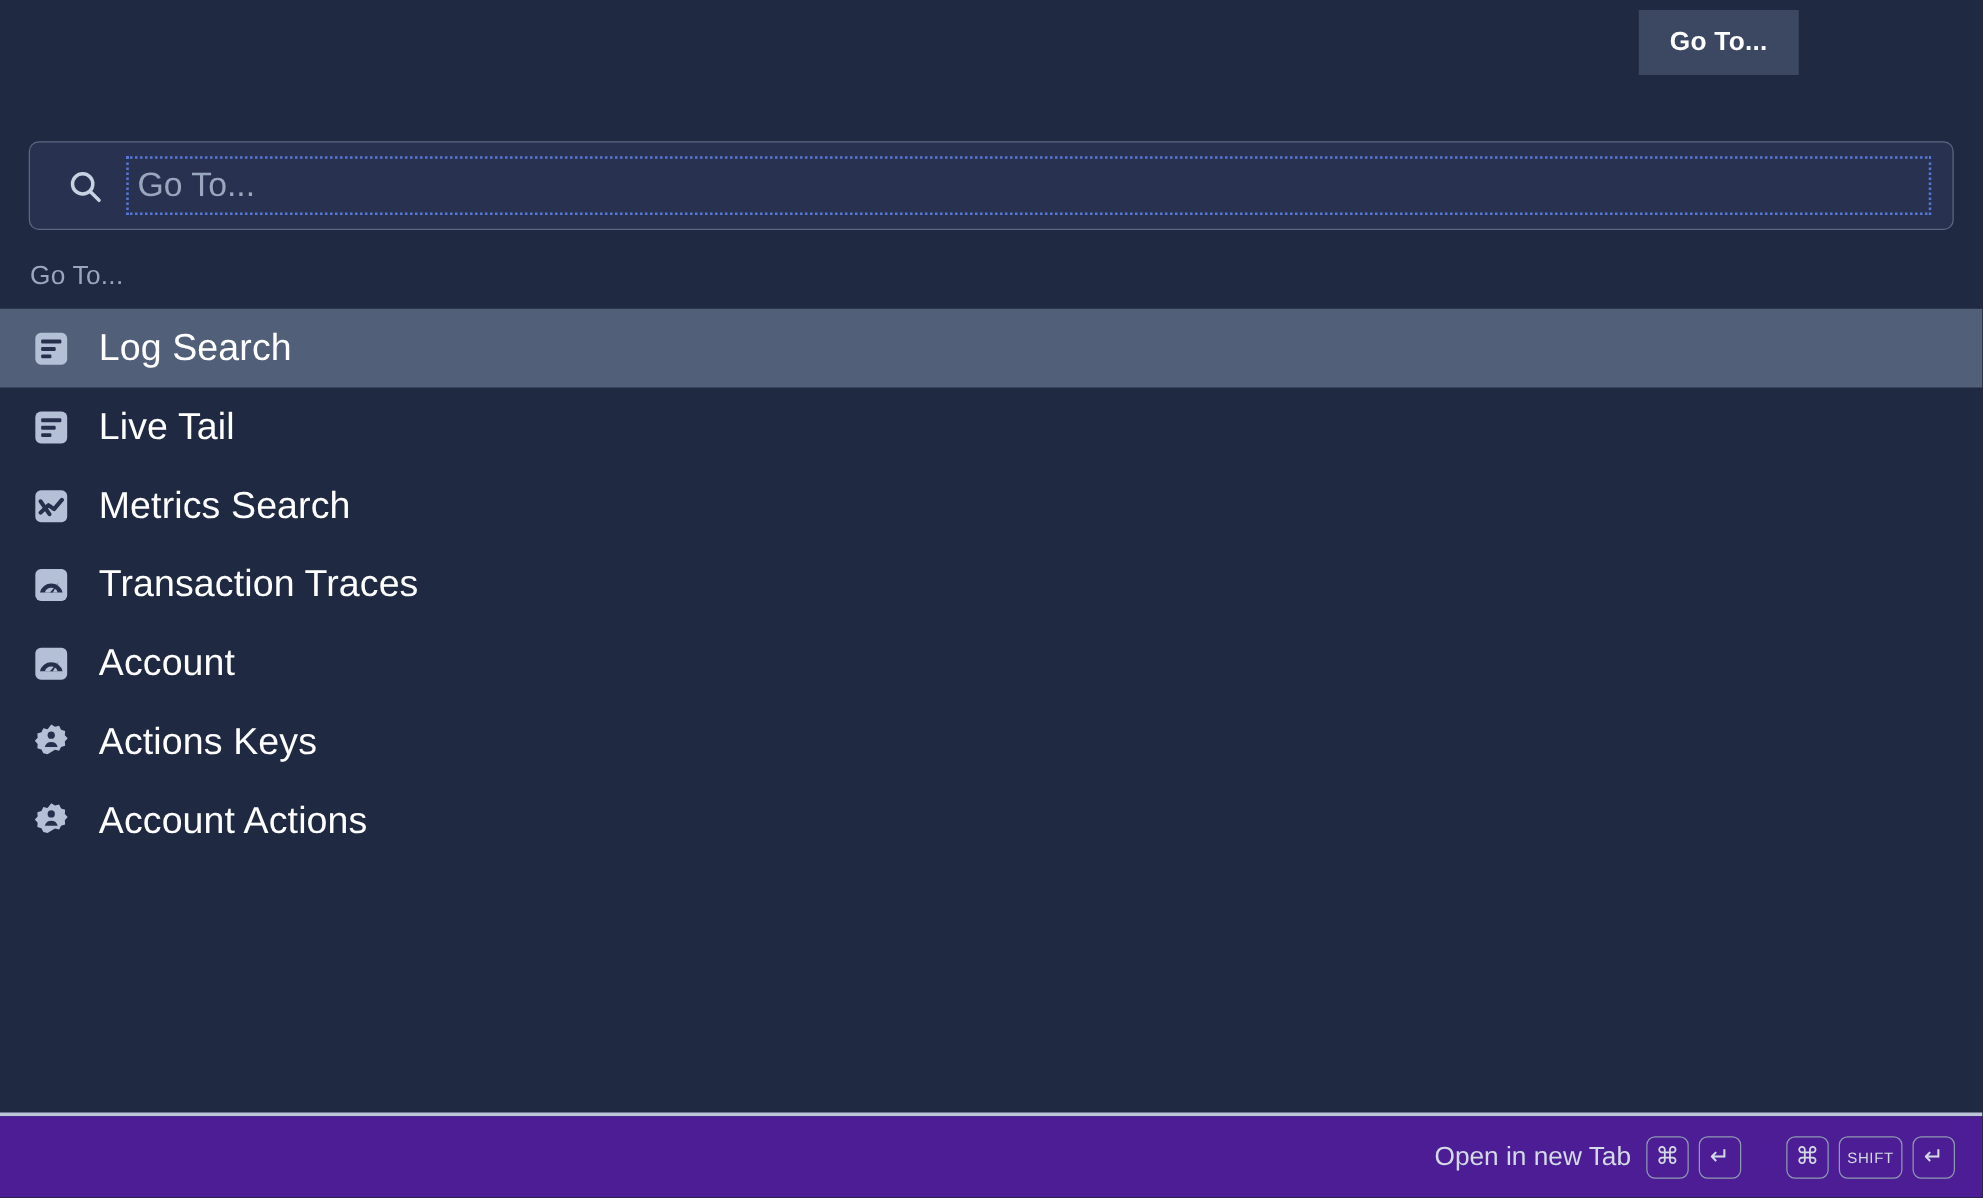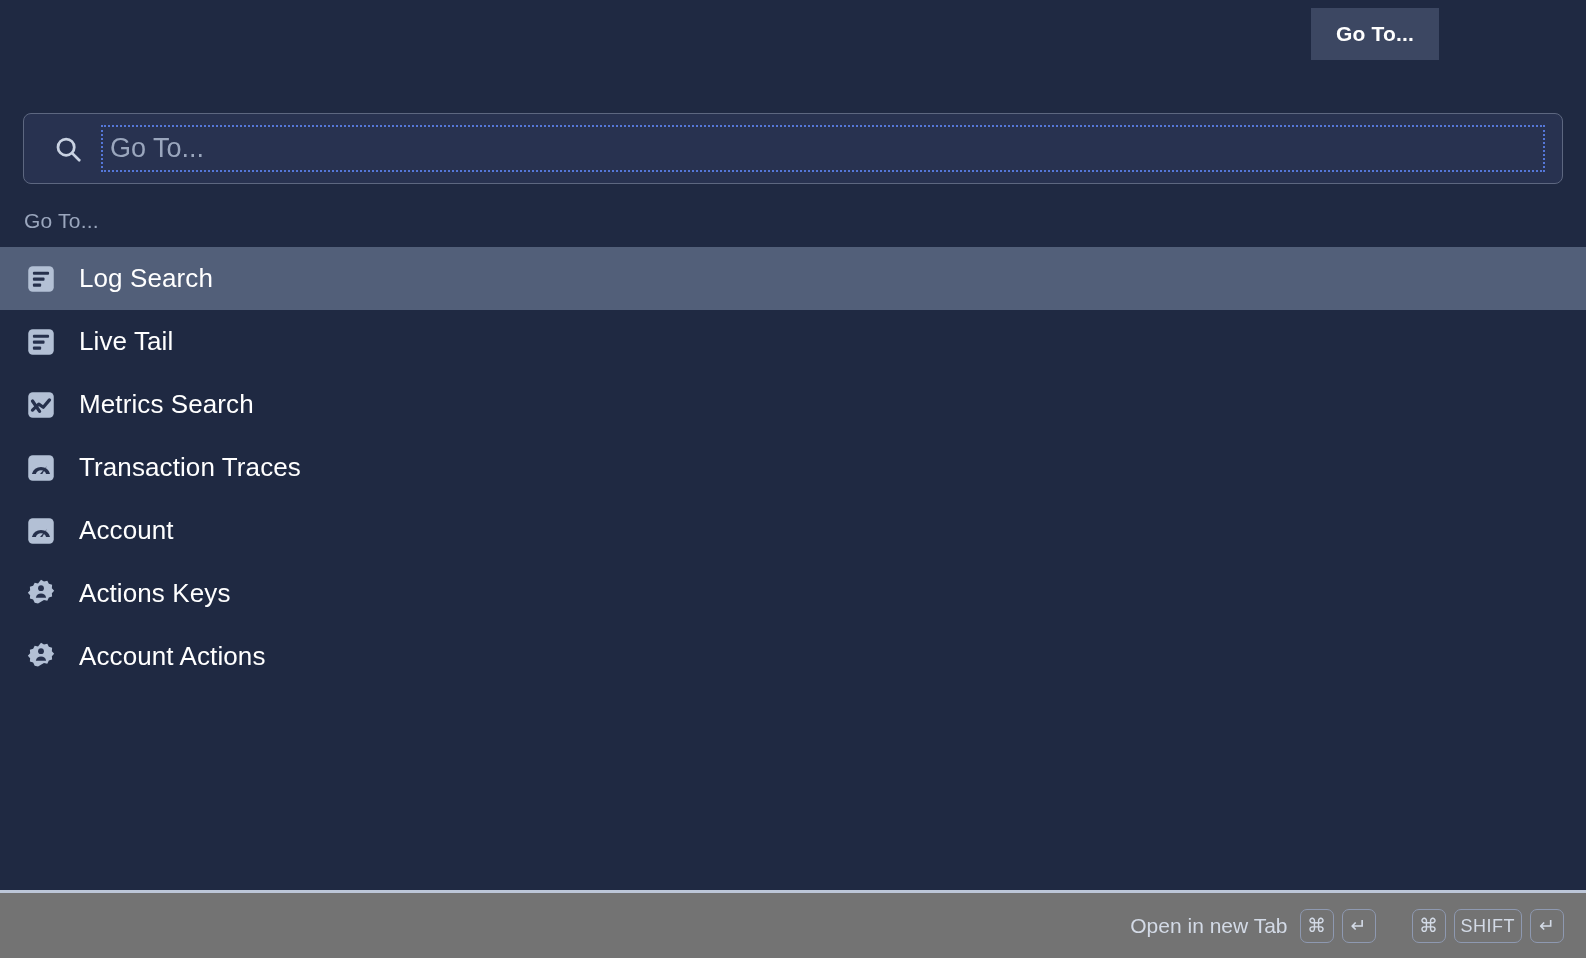--- a/index.html
+++ b/index.html
@@ -122,41 +122,41 @@
     height: 34px;
     flex: 0 0 auto;
     display: flex;
     align-items: center;
     justify-content: center;
     margin-right: 21px;
     color: #b3c0d5;
   }
 
   .row-label {
-    font-size: 26px;
+    font-size: 30px;
     color: #ffffff;
     letter-spacing: 0.1px;
     white-space: nowrap;
   }
 
   
   .footer-divider {
     position: absolute;
     left: 0; right: 0;
     top: 890px;
     height: 3px;
     background: #bcc6d8;
   }
 
   .footer {
     position: absolute;
     left: 0; right: 0;
     top: 893px;
     height: 65px;
-    background: #737373;
+    background: #4c1d95;
     display: flex;
     align-items: center;
     justify-content: flex-end;
     padding-right: 22px;
   }
 
   .hint-group {
     display: flex;
     align-items: center;
     margin-left: 36px;
@@ -177,21 +177,21 @@
     display: inline-flex;
     align-items: center;
     justify-content: center;
     color: #d3dae6;
     font-size: 19px;
     padding: 0 6px;
     margin-right: 8px;
     font-family: "Liberation Sans", sans-serif;
     line-height: 1;
   }
-  .keycap.wide { font-size: 18px; letter-spacing: 0.5px; }
+  .keycap.wide { font-size: 12px; letter-spacing: 0.5px; }
   .keycap:last-child { margin-right: 0; }
 </style>
 </head>
 <body>
 
 <div class="topbar">
   <button class="goto-button">Go To...</button>
 </div>
 
 <div class="search-wrap">

